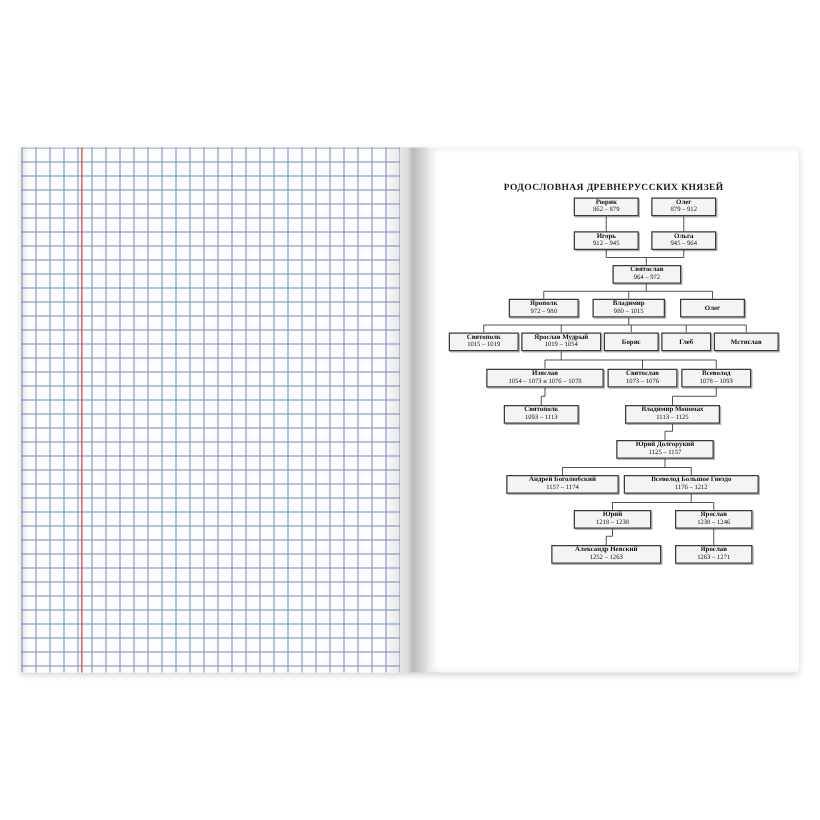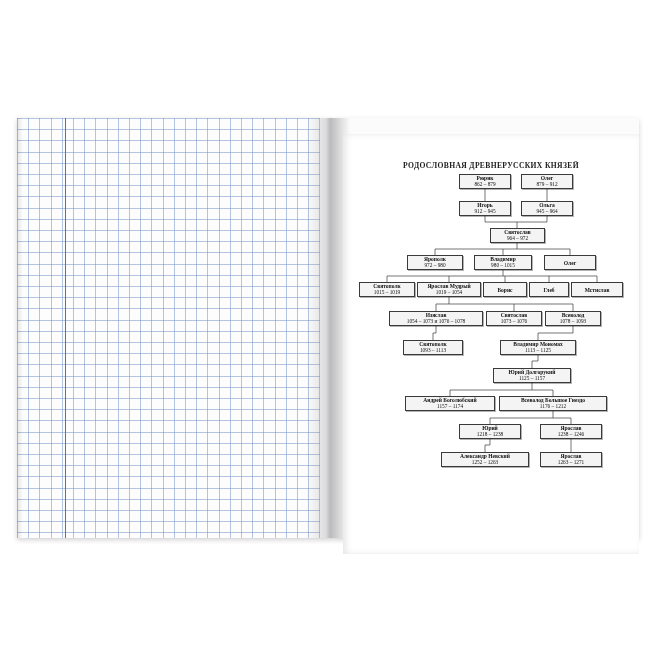--- a/index.html
+++ b/index.html
@@ -31,21 +31,21 @@
   }
   .left-edge-shadow{
     position:absolute;left:0;top:0;width:6px;height:420px;
     background:linear-gradient(to right, rgba(0,0,0,0.10), rgba(0,0,0,0));
   }
   .gutter{
     position:absolute;left:289px;top:0;width:44px;height:420px;
     background:linear-gradient(to right, rgba(255,255,255,0) 0%, rgba(150,150,155,0.30) 45%, rgba(90,90,95,0.40) 55%, rgba(255,255,255,0.05) 100%);
   }
   .page-right{
-    position:absolute;left:326px;top:16px;width:296px;height:420px;
+    position:absolute;left:326px;top:0;width:296px;height:420px;
     background:#ffffff;
     box-shadow:inset 3px 0 6px rgba(0,0,0,0.10);
   }
 
   
   .chart-title{
     position:absolute;left:0;right:0;top:27px;
     text-align:center;
     font-size:7.6px;
     letter-spacing:0.35px;

